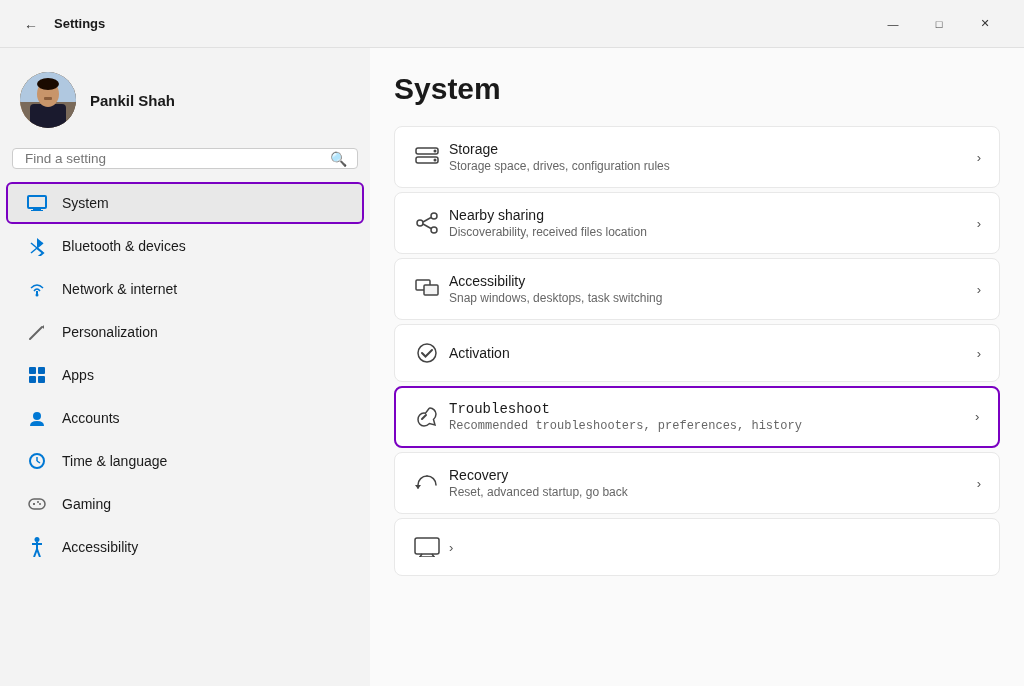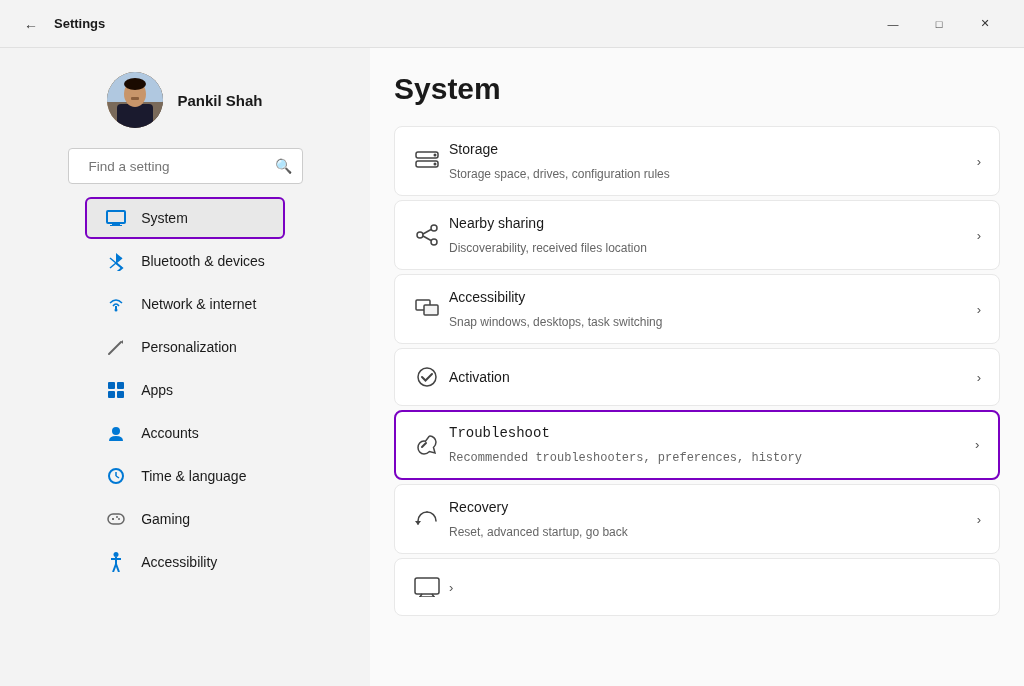--- a/index.html
+++ b/index.html
@@ -70,21 +70,20 @@
 
     
     .sidebar {
       width: 370px;
       background: #f3f3f3;
       display: flex;
       flex-direction: column;
       flex-shrink: 0;
       overflow-y: auto;
       padding: 8px 0;
-      align-items: center;
     }
 
     
     .user-profile {
       display: flex;
       align-items: center;
       padding: 16px 20px 20px 20px;
       gap: 14px;
     }
     .user-avatar {
@@ -110,24 +109,24 @@
       color: #1a1a1a;
     }
 
     
     .search-container {
       margin: 0 12px 12px 12px;
       position: relative;
     }
     .search-input {
       width: 100%;
-      height: 36px;
+      height: 21px;
       border: 1px solid #ccc;
       border-radius: 4px;
-      padding: 0 36px 0 20px;
+      padding: 0 36px 0 12px;
       font-size: 13.5px;
       background: #fff;
       color: #333;
       outline: none;
     }
     .search-icon-wrap {
       position: absolute;
       right: 10px;
       top: 50%;
       transform: translateY(-50%);
@@ -217,21 +216,21 @@
       flex: 1;
     }
     .setting-title {
       font-size: 14px;
       font-weight: 500;
       color: #1a1a1a;
     }
     .setting-desc {
       font-size: 12px;
       color: #666;
-      margin-top: 10px;
+      margin-top: 2px;
     }
     .setting-chevron {
       color: #555;
       font-size: 13px;
     }
 
     
     .content::-webkit-scrollbar,
     .sidebar::-webkit-scrollbar { width: 6px; }
     .content::-webkit-scrollbar-thumb,

